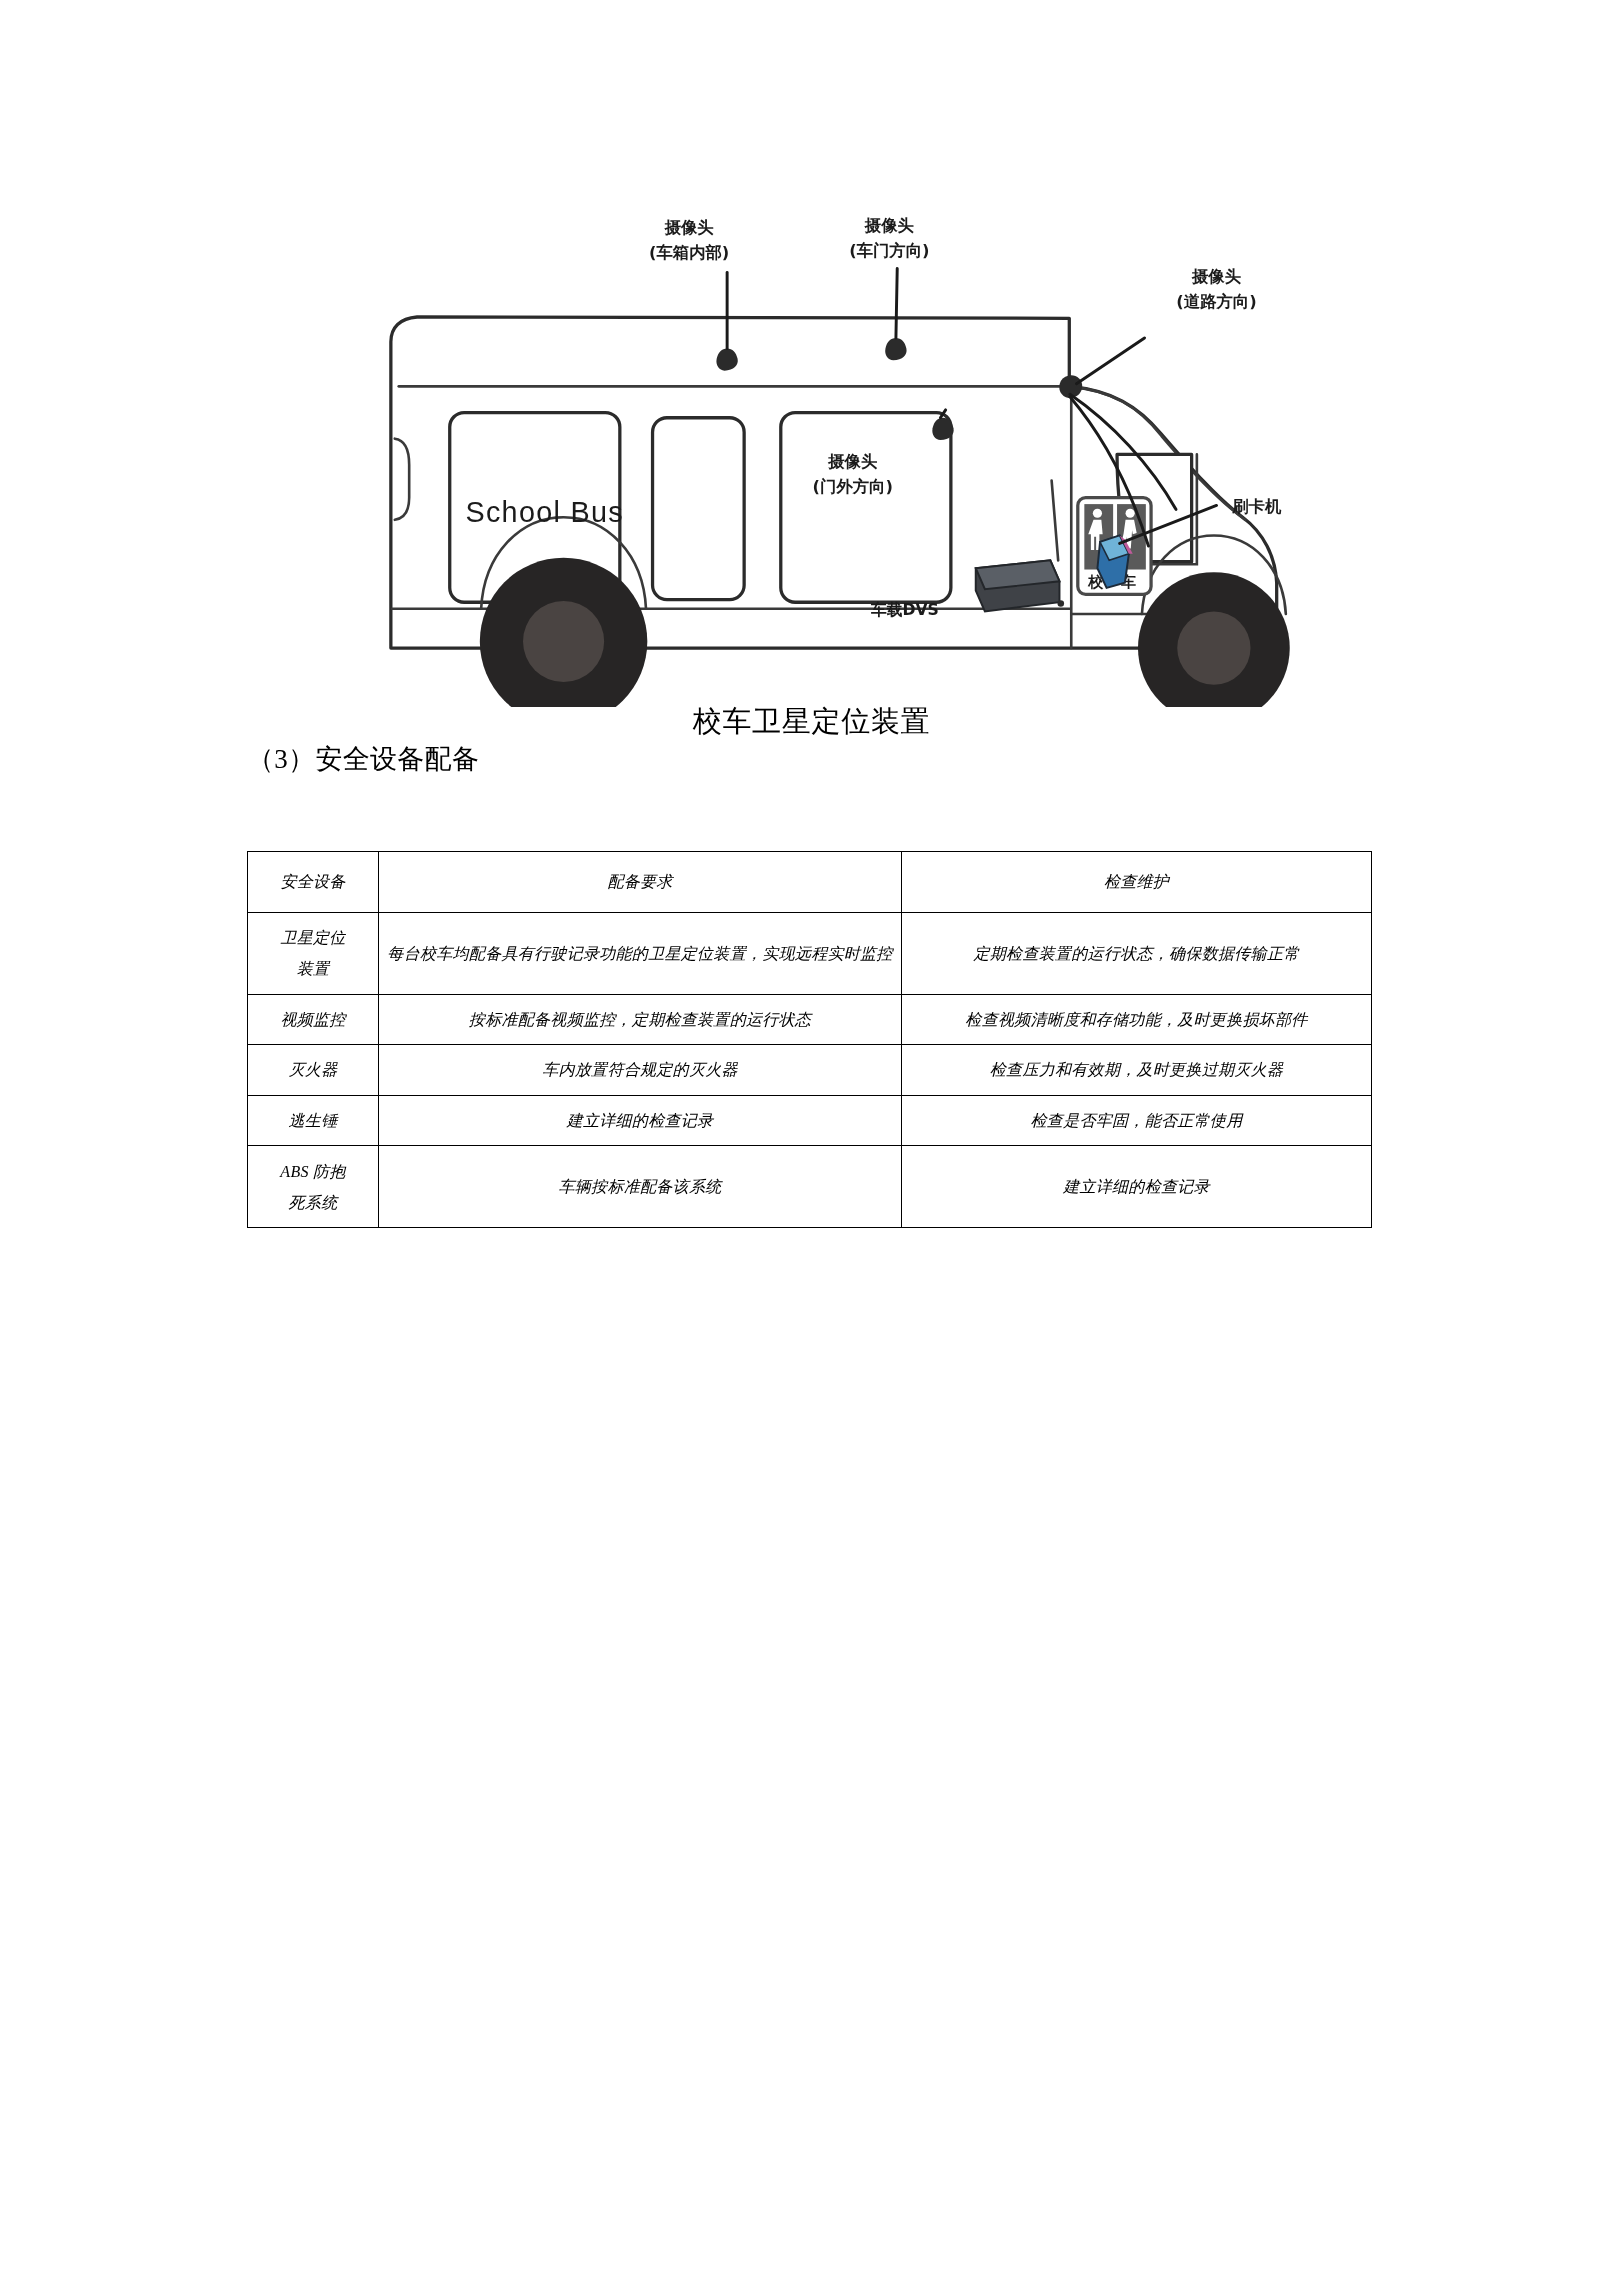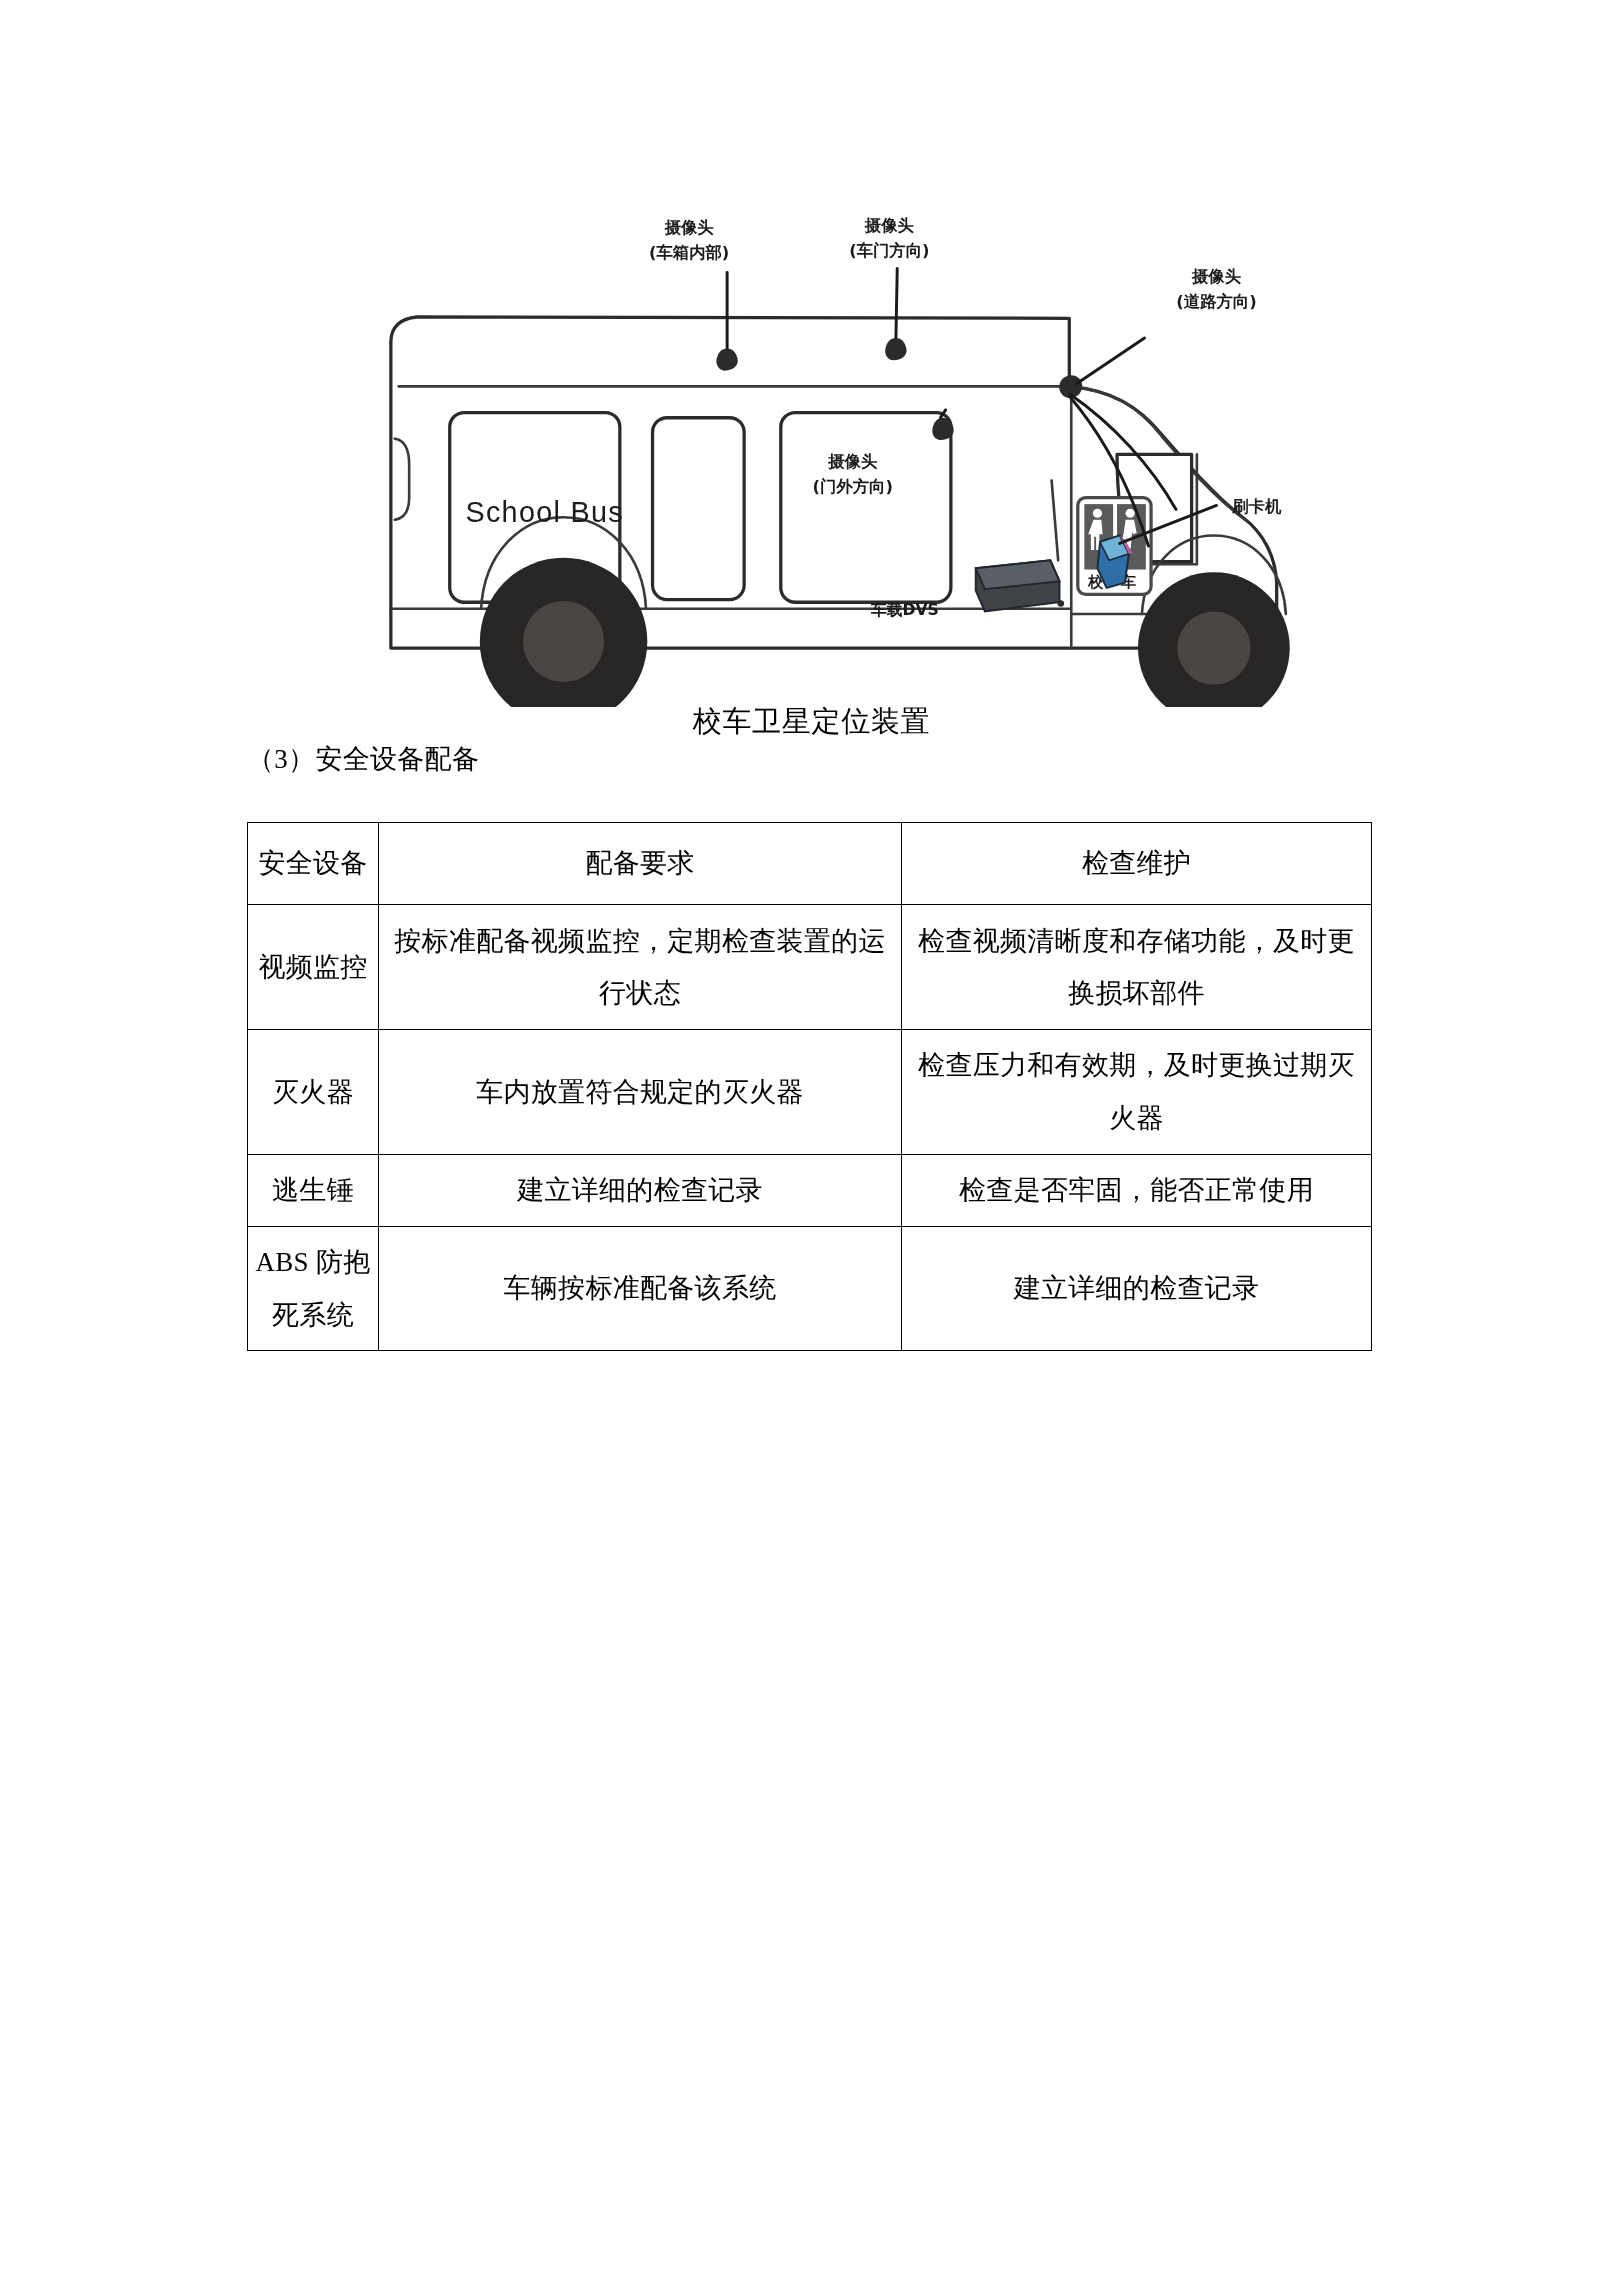--- a/index.html
+++ b/index.html
@@ -51,25 +51,26 @@
     font-size: 27px;
     line-height: 1.3;
     letter-spacing: 0.3px;
     white-space: nowrap;
   }
 
   
   .equip-table {
     position: absolute;
     left: 247px;
-    top: 822px;
+    top: 851px;
     width: 1124px;
     border-collapse: collapse;
     table-layout: fixed;
-    font-size: 27px;
+    font-size: 16px;
+    font-style: italic;
   }
   .equip-table td {
     border: 1.3px solid #000;
     text-align: center;
     vertical-align: middle;
     padding: 9.2px 7.9px;
     line-height: 1.95;
     letter-spacing: 0.3px;
   }
   .equip-table col.c1 { width: 131px; }
@@ -238,20 +239,25 @@
         <col class="c3">
     </colgroup>
     <tbody>
       <tr class="head">
         <td class="dev">安全设备</td>
         <td>配备要求</td>
         <td>检查维护</td>
       </tr>
 
       <tr>
+        <td class="dev">卫星定位<br>装置</td>
+        <td>每台校车均配备具有行驶记录功能的卫星定位装置，实现远程实时监控</td>
+        <td>定期检查装置的运行状态，确保数据传输正常</td>
+      </tr>
+      <tr>
         <td class="dev">视频监控</td>
         <td>按标准配备视频监控，定期检查装置的运行状态</td>
         <td>检查视频清晰度和存储功能，及时更换损坏部件</td>
       </tr>
       <tr>
         <td class="dev">灭火器</td>
         <td>车内放置符合规定的灭火器</td>
         <td>检查压力和有效期，及时更换过期灭火器</td>
       </tr>
       <tr>

